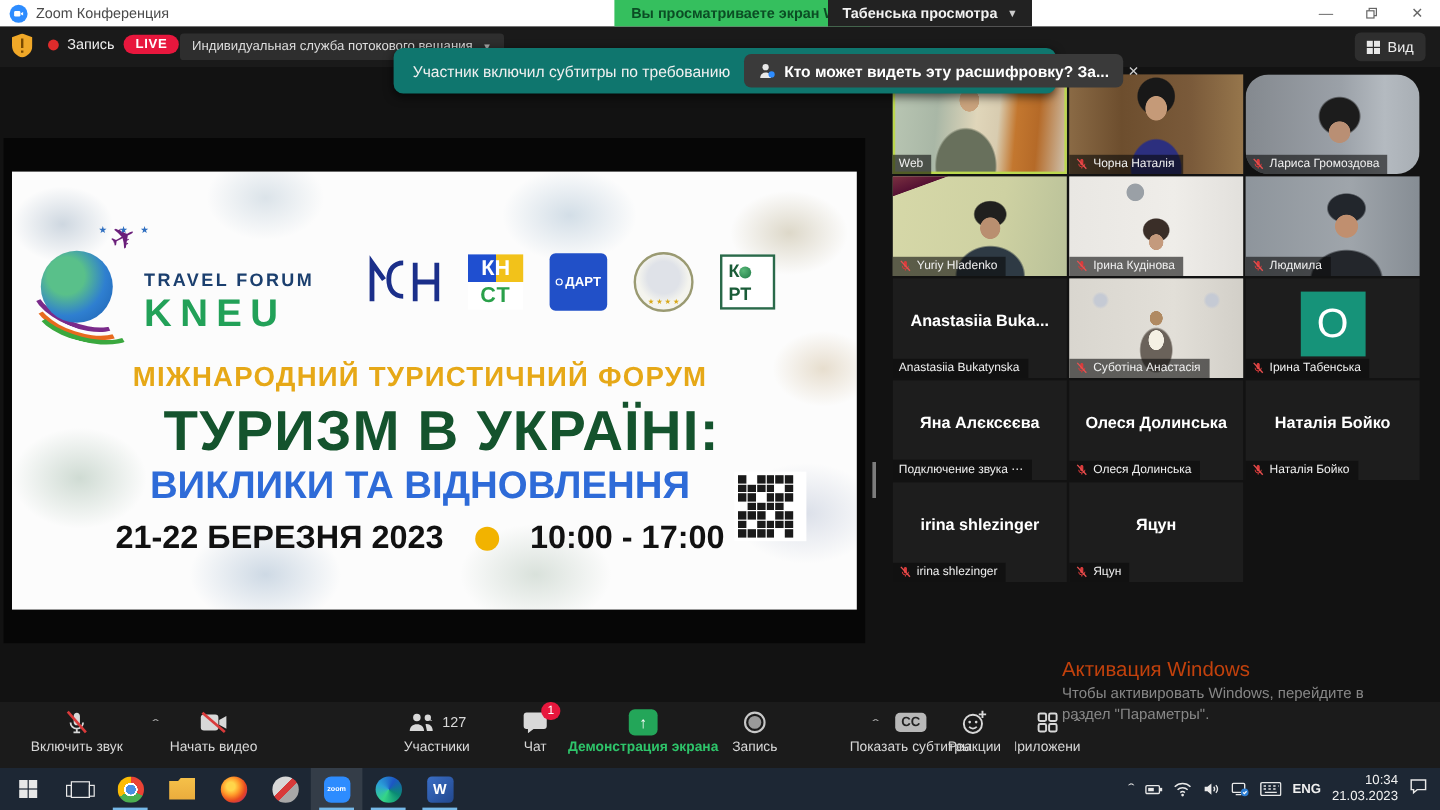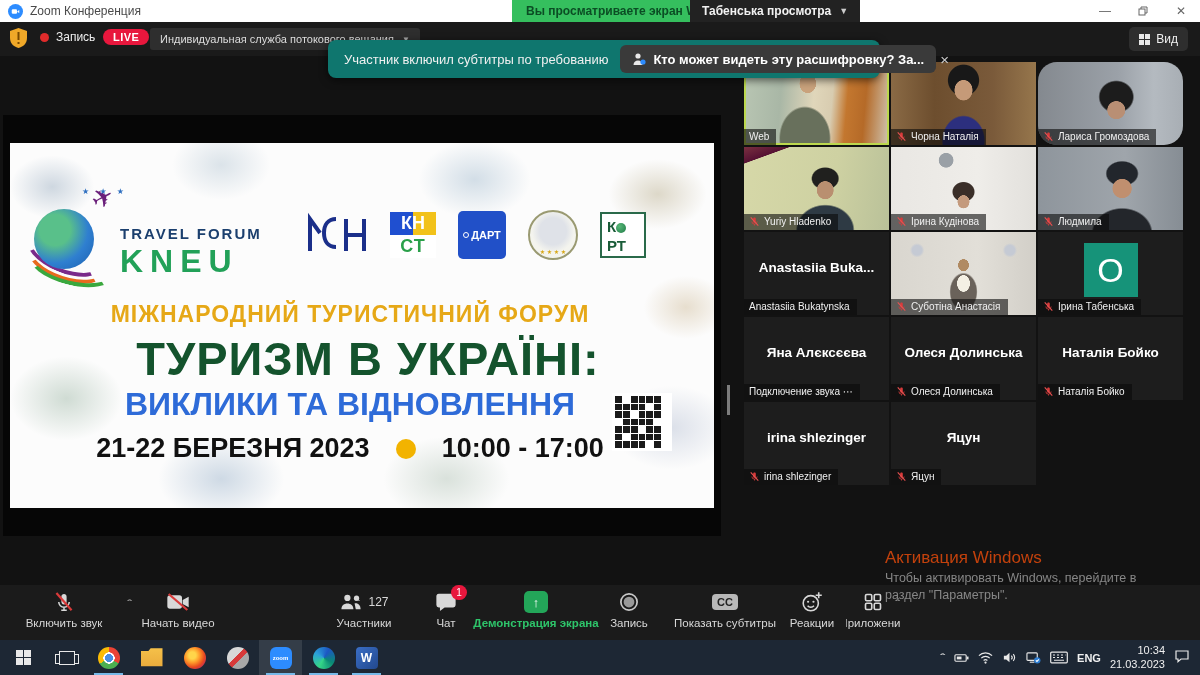--- a/index.html
+++ b/index.html
@@ -621,21 +621,21 @@
     </div>
     <div class="tb-btn" style="left:600px; width:58px;">
       <div class="tb-icon">
         <svg width="20" height="20" viewBox="0 0 16 16">
           <circle cx="8" cy="8" r="6.5" fill="none" stroke="#c8c8c8" stroke-width="1.4"></circle>
           <circle cx="8" cy="8" r="4.3" fill="#9a9a9a"></circle>
         </svg>
       </div>
       <div class="tb-label">Запись</div>
     </div>
-    <div class="tb-btn" style="left:664px; width:122px;">
+    <div class="tb-btn" style="left:698px; width:122px;">
       <div class="tb-icon">
           <span class="cc-ic">CC</span>
         </div>
       <div class="tb-label">Показать субтитры</div>
 
     </div>
     <div class="tb-btn" style="left:782px; width:60px;">
       <div class="tb-icon">
         <svg width="22" height="22" viewBox="0 0 18 18">
           <circle cx="8" cy="10" r="6.2" fill="none" stroke="#d8d8d8" stroke-width="1.3"></circle>

